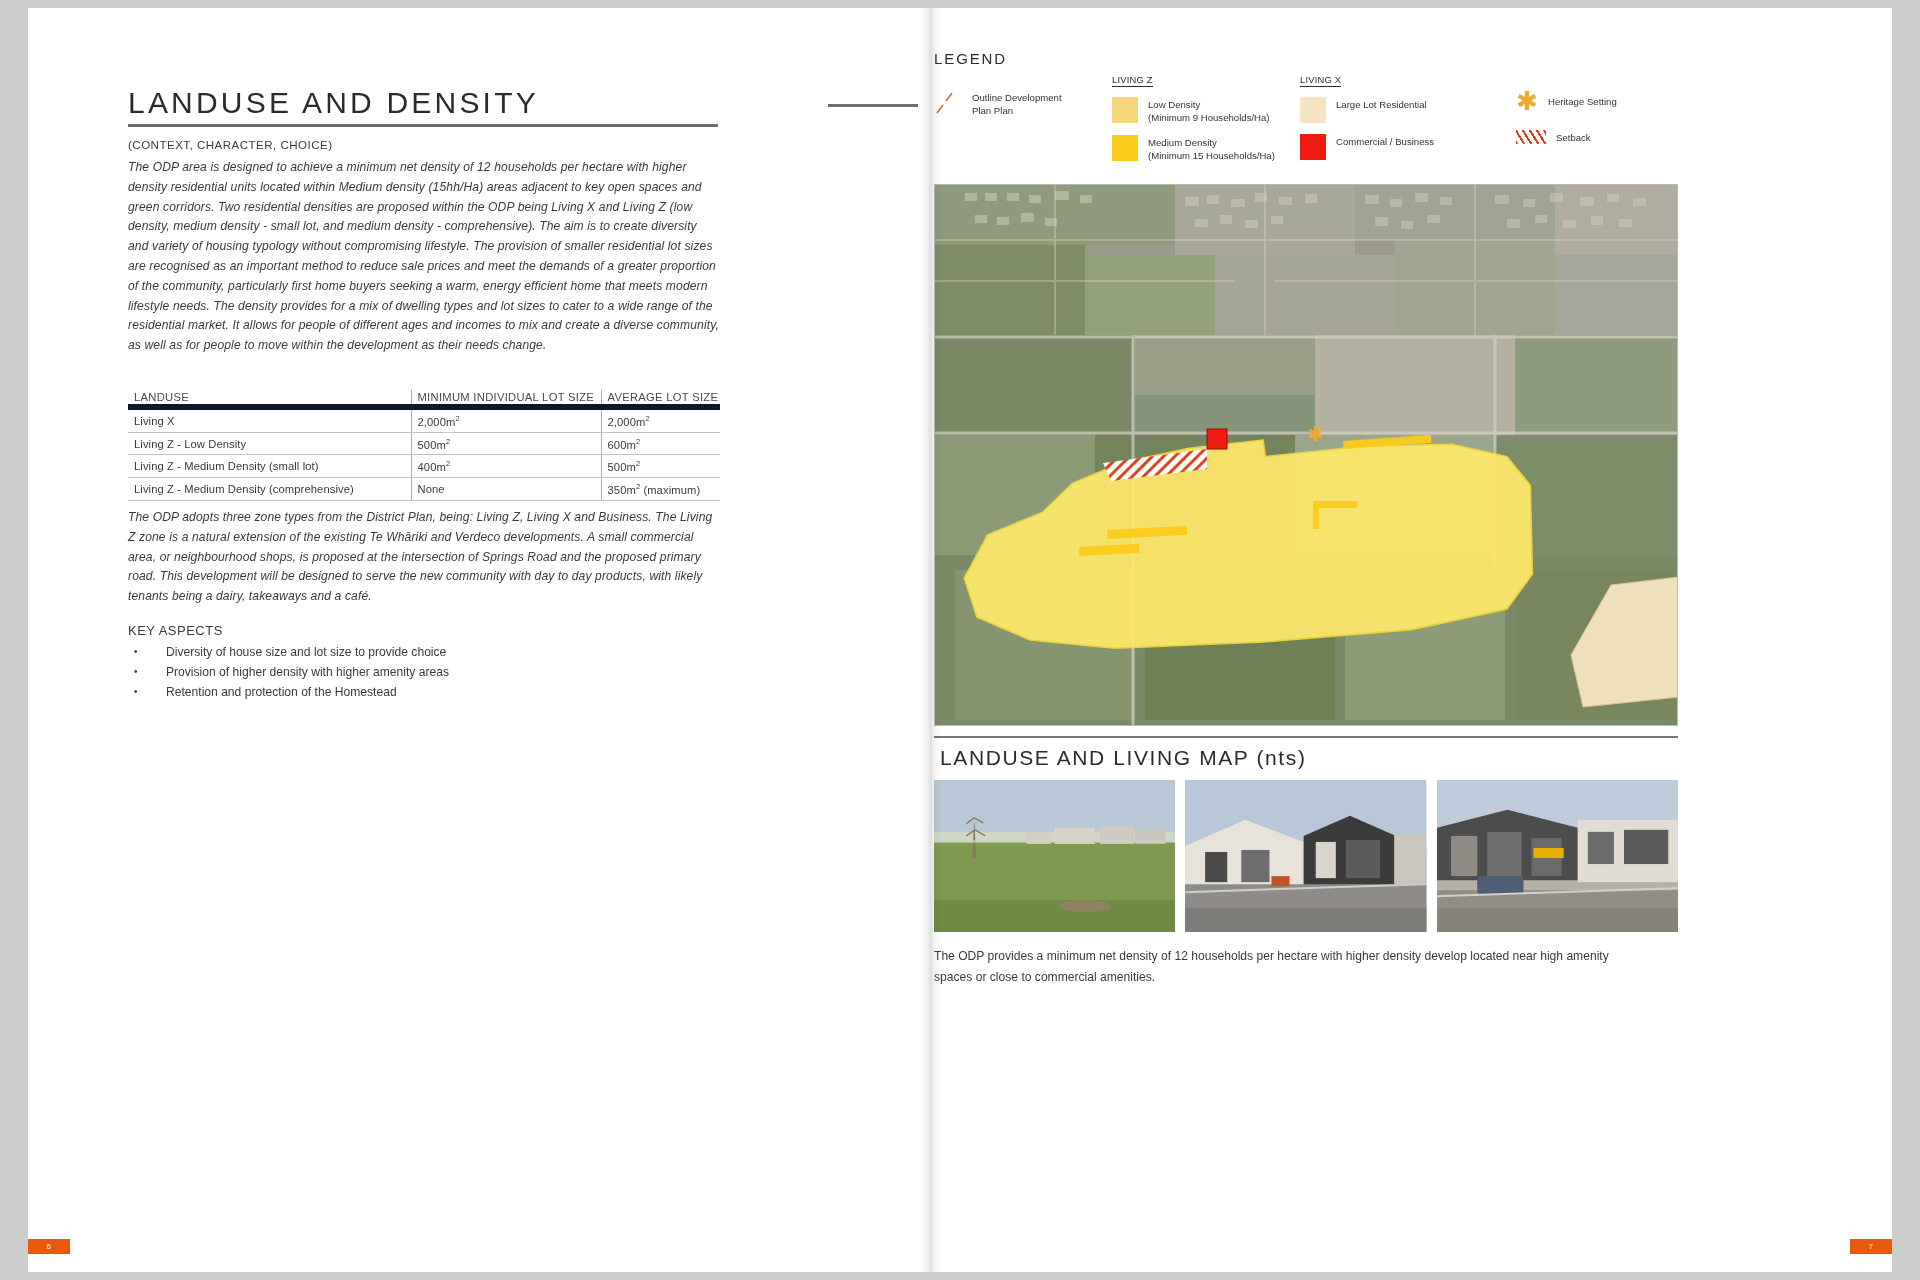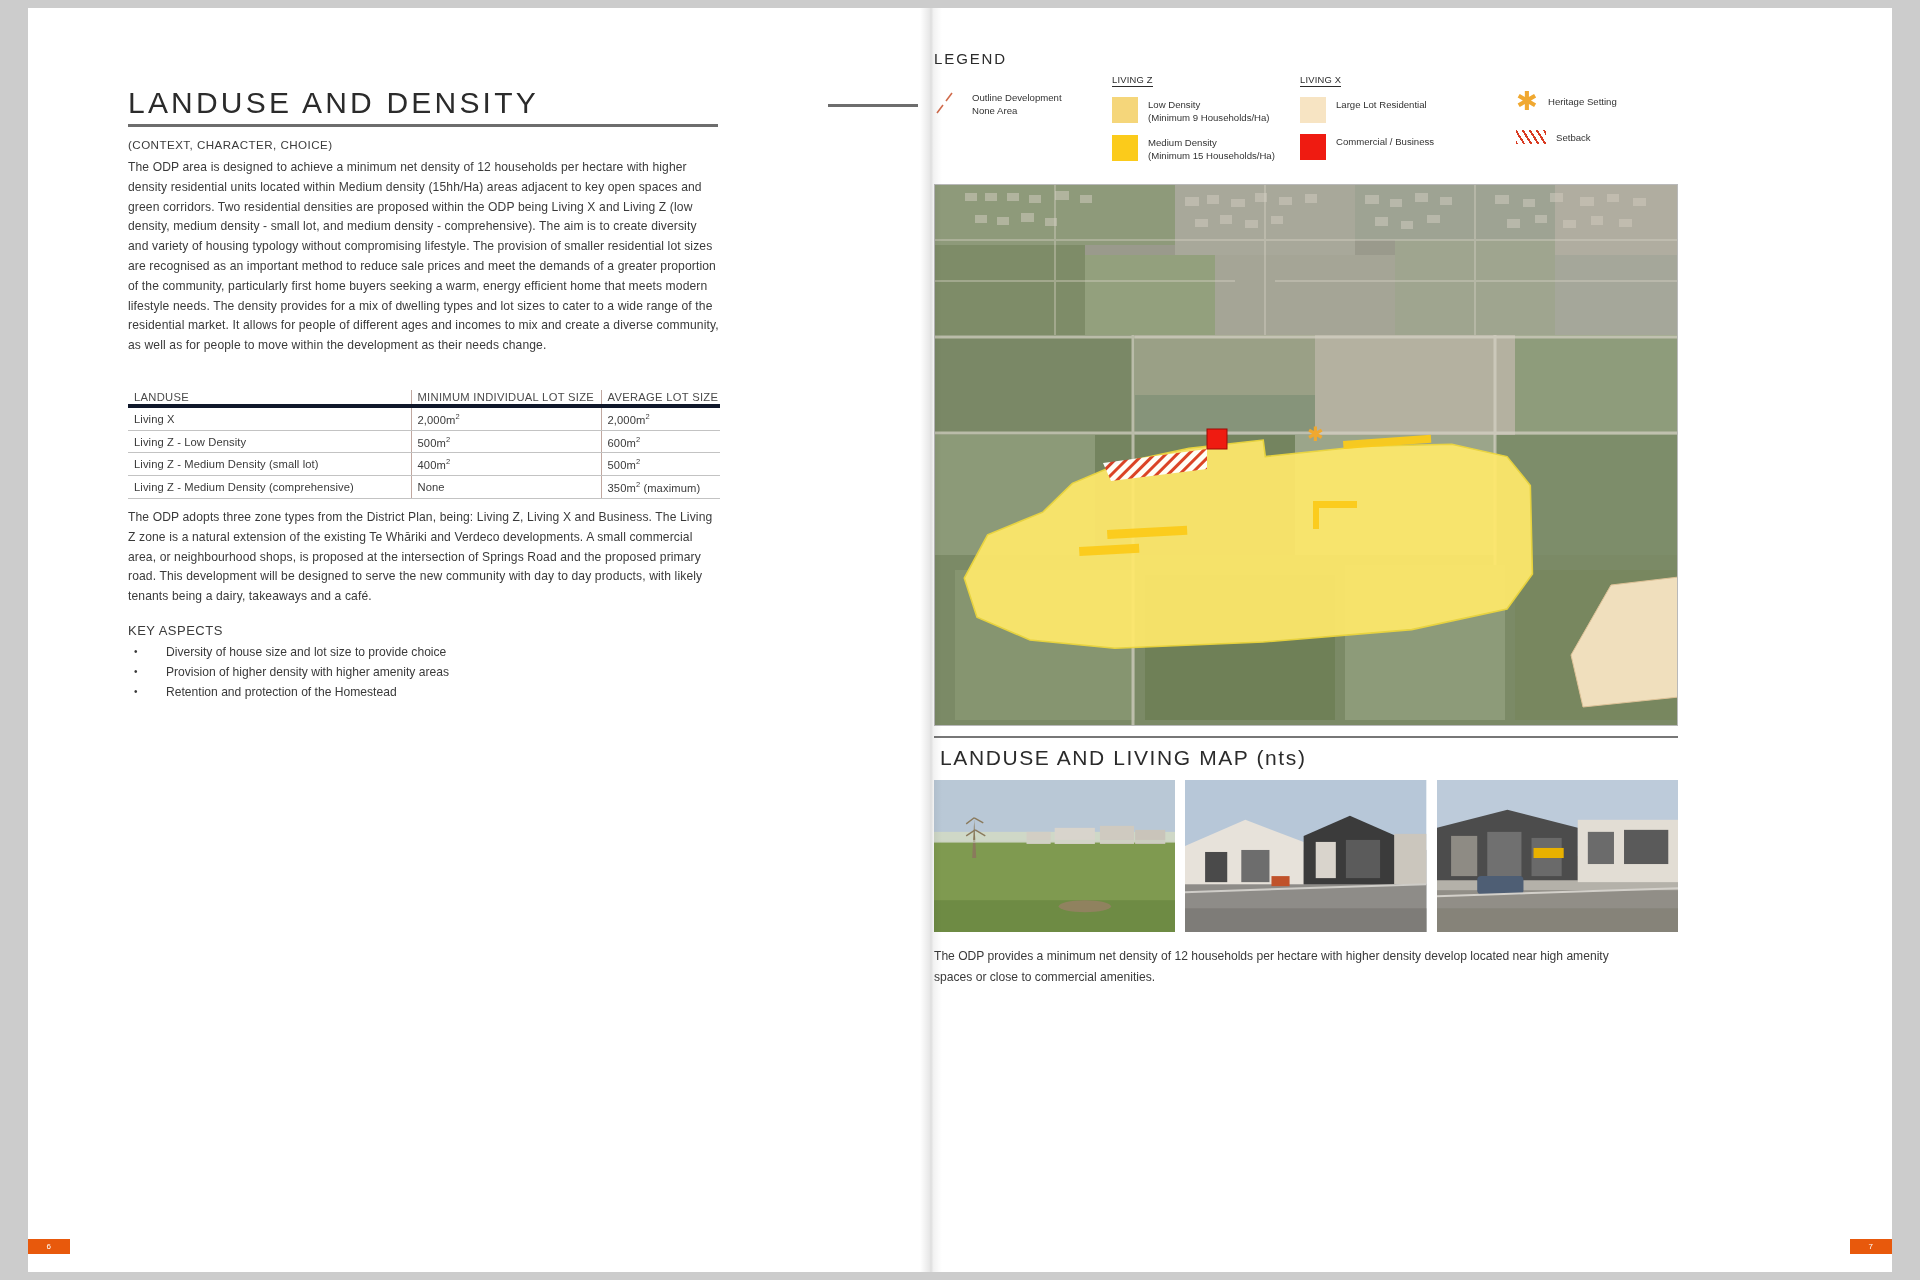--- a/index.html
+++ b/index.html
@@ -39,35 +39,35 @@
     position: absolute; left: 100px; top: 116px;
     width: 590px; height: 3px; background: #6d6d6d;
   }
   .subhead {
     position: absolute; left: 100px; top: 130px;
     font-size: 11.6px; letter-spacing: 0.45px; color: #3b3b3b; text-align: right;
   }
   .body-text {
     position: absolute; left: 100px; width: 592px;
     font-size: 12.1px; line-height: 19.8px; color: #3a3a3a;
-    letter-spacing: 0.12px; text-align: left;
+    letter-spacing: 0.12px; text-align: left; font-style: italic;
   }
   #para1 { top: 150px; }
   #para2 { top: 500px; }
 
   
   .lot-table {
     position: absolute; left: 100px; top: 382px;
     width: 592px; border-collapse: collapse;
     font-size: 11.2px; color: #3a3a3a;
   }
   .lot-table th {
     text-align: left; font-weight: 400; letter-spacing: 0.3px;
     padding: 1px 0 1px 6px; color: #4a4a4a;
-    border-bottom: 4px solid #0f172a;
+    border-bottom: 6px solid #0f172a;
     vertical-align: bottom;
   }
   .lot-table td {
     padding: 4px 0 4px 6px;
     border-bottom: 1px solid #c3c3c3;
     letter-spacing: 0.1px;
   }
   .lot-table .c1 { width: 283px; }
   .lot-table .c2 { width: 190px; border-left: 1px solid #c0a8a0; }
   .lot-table .c3 { width: 119px; border-left: 1px solid #c0a8a0; }
@@ -229,21 +229,21 @@
     <div class="leg-group" style="left:6px; top:82px; width:150px;">
       <div class="leg-item">
         <div class="odp-dash-icon">
           <svg width="30" height="26" viewBox="0 0 30 26">
             <line x1="3" y1="23" x2="9" y2="15" stroke="#d06a4a" stroke-width="1.5"></line>
             <line x1="12" y1="11" x2="18" y2="3" stroke="#d06a4a" stroke-width="1.5"></line>
           </svg>
         </div>
         <div class="leg-lbl">
           <div>Outline Development</div>
-          <div>None Area</div>
+          <div>Plan Plan</div>
         </div>
       </div>
     </div>
 
     <div class="leg-group" style="left:172px; top:66px; width:220px;margin-left:12px;">
       <div class="leg-head">LIVING Z</div>
       <div id="living-z-items">
           <div class="leg-item">
             <div class="leg-sw" style="background: rgb(245, 214, 122);"></div>
             <div class="leg-lbl">

